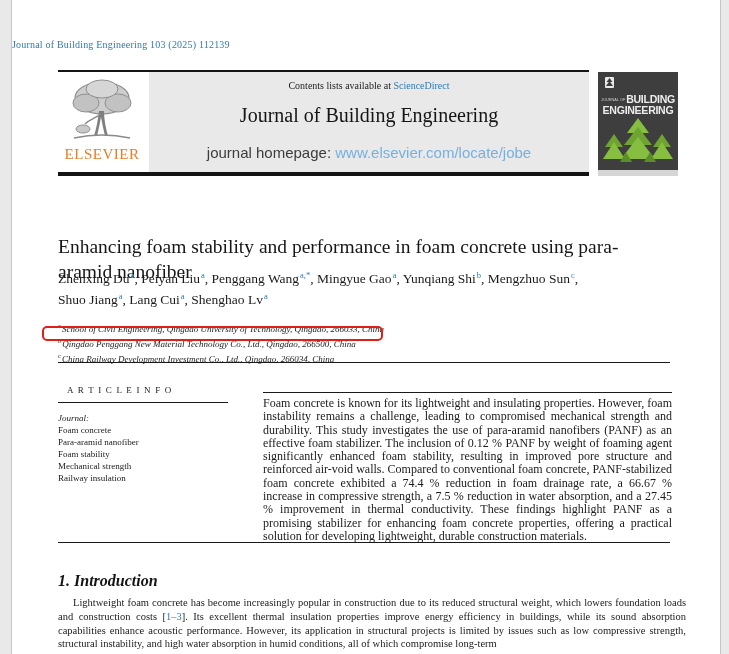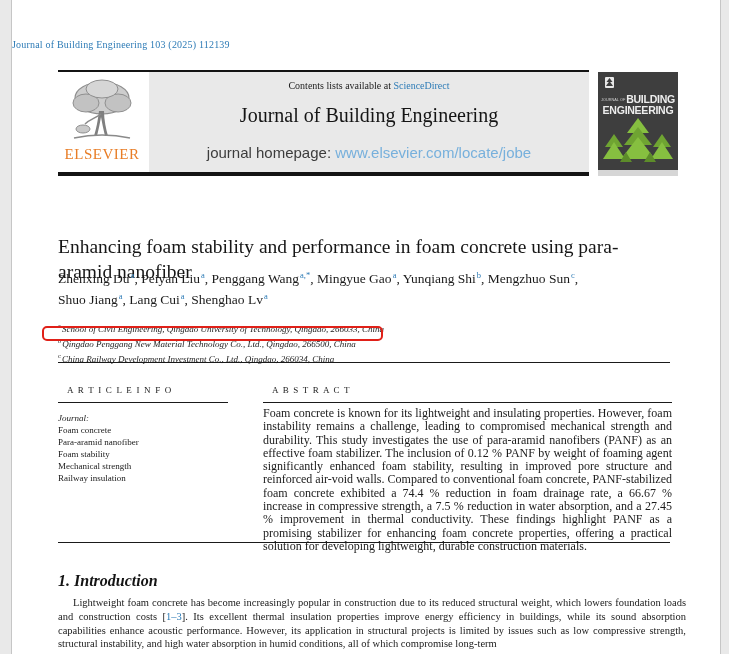--- a/index.html
+++ b/index.html
@@ -156,21 +156,20 @@
     <div class="col-rule"></div>
     <div class="keywords-label">Journal:</div>
     <div class="keyword-item">Foam concrete</div>
     <div class="keyword-item">Para-aramid nanofiber</div>
     <div class="keyword-item">Foam stability</div>
     <div class="keyword-item">Mechanical strength</div>
     <div class="keyword-item">Railway insulation</div>
   </div>
 
   <div class="abs-col">
-    <div class="col-heading">A B S T R A C T</div>
     <div class="col-rule"></div>
     <div class="abs-text">Foam concrete is known for its lightweight and insulating properties. However, foam instability remains a challenge, leading to compromised mechanical strength and durability. This study investigates the use of para-aramid nanofibers (PANF) as an effective foam stabilizer. The inclusion of 0.12 % PANF by weight of foaming agent significantly enhanced foam stability, resulting in improved pore structure and reinforced air-void walls. Compared to conventional foam concrete, PANF-stabilized foam concrete exhibited a 74.4 % reduction in foam drainage rate, a 66.67 % increase in compressive strength, a 7.5 % reduction in water absorption, and a 27.45 % improvement in thermal conductivity. These findings highlight PANF as a promising stabilizer for enhancing foam concrete properties, offering a practical solution for developing lightweight, durable construction materials.</div>
   </div>
 
   <div class="rule-bot"></div>
 
   <div class="intro-heading">1. Introduction</div>
 
   <div class="intro-para"><span>Lightweight foam concrete has become increasingly popular in construction due to its reduced structural weight, which lowers foundation loads and construction costs </span><span>[</span><span class="cite-link">1–3</span><span>]</span><span>. Its excellent thermal insulation properties improve energy efficiency in buildings, while its sound absorption capabilities enhance acoustic performance. However, its application in structural projects is limited by issues such as low compressive strength, structural instability, and high water absorption in humid conditions, all of which compromise long-term</span></div>
 

